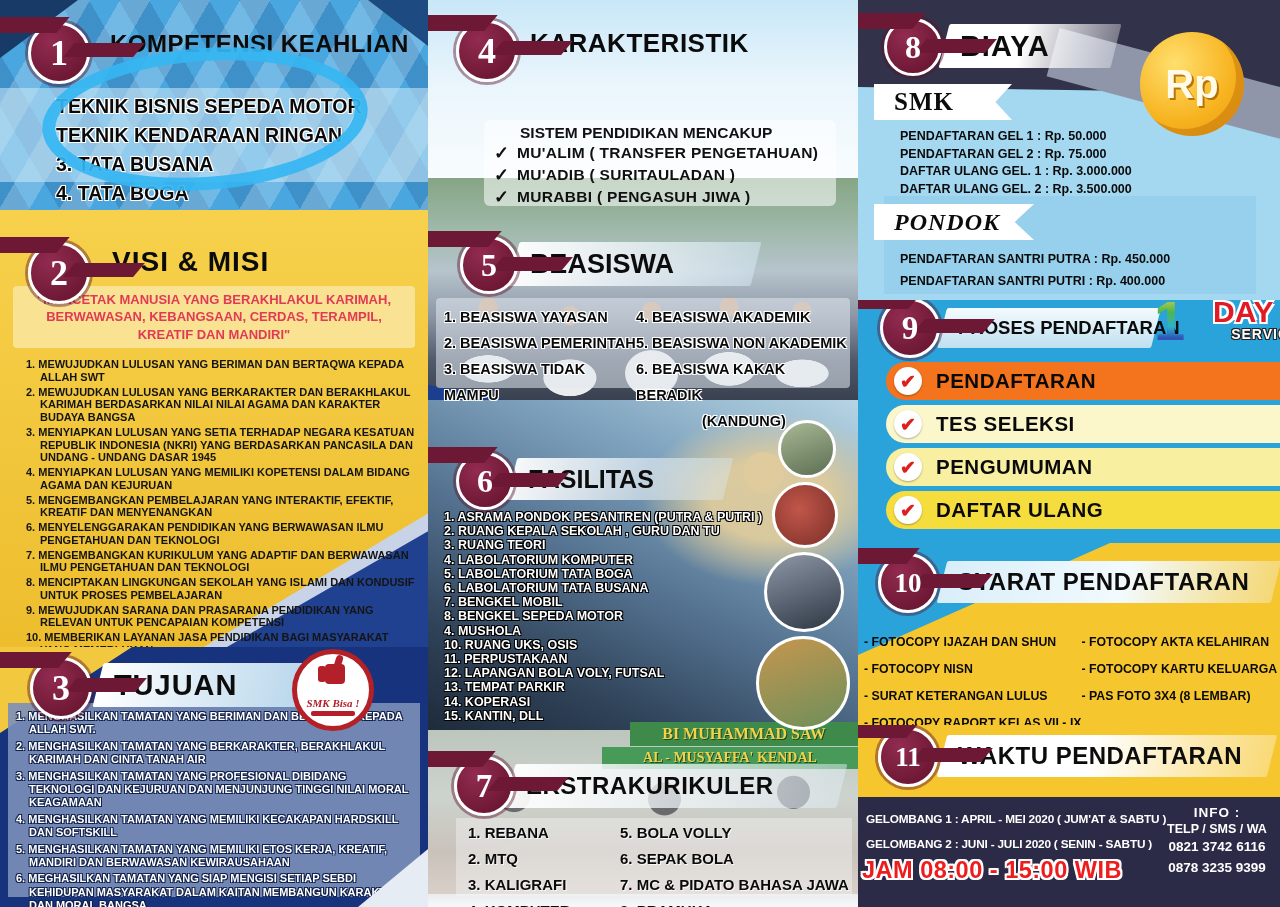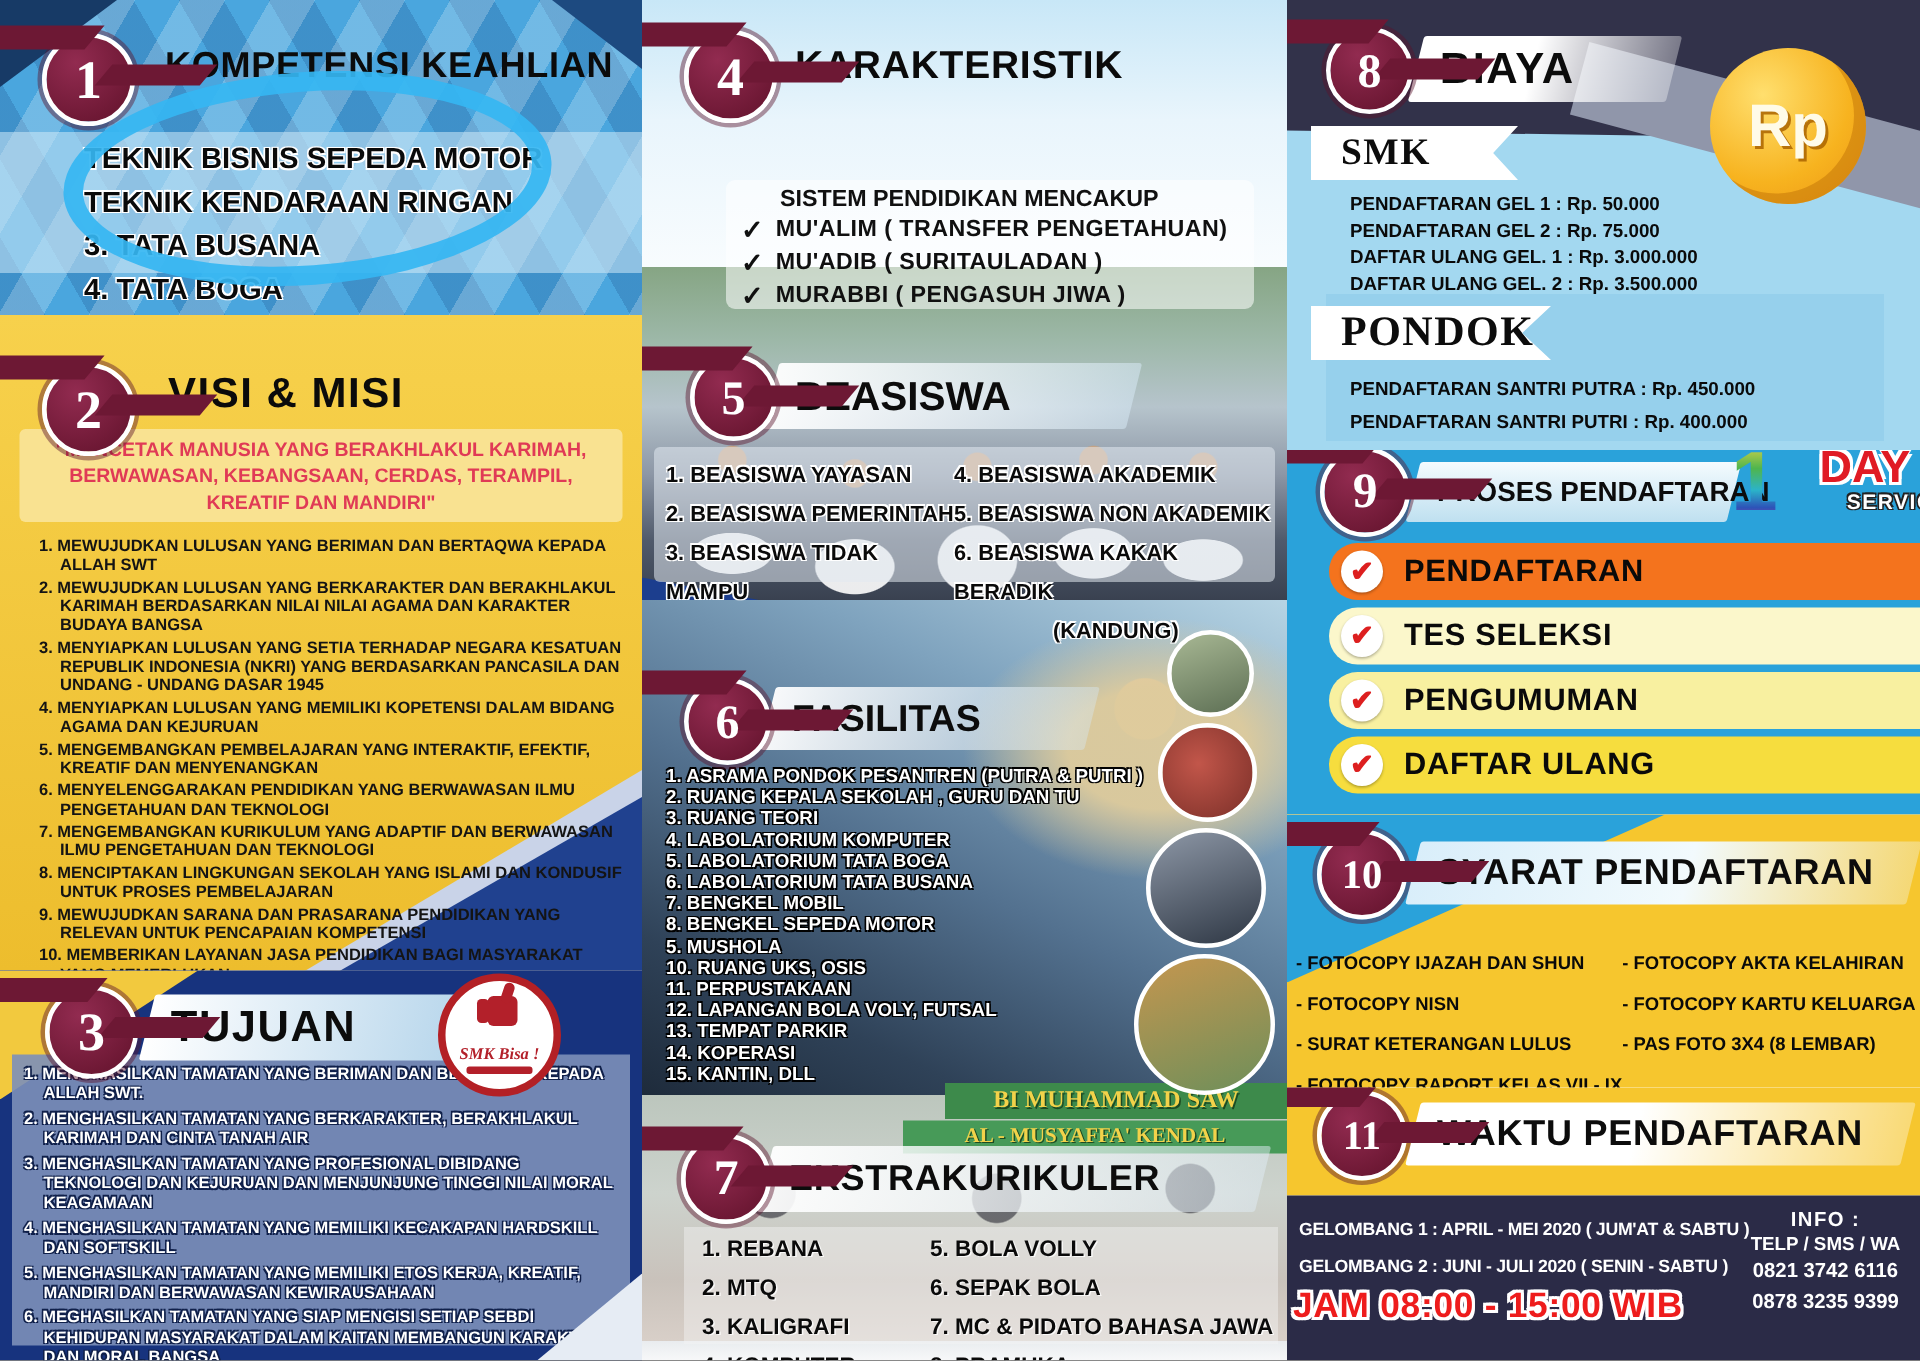--- a/index.html
+++ b/index.html
@@ -176,21 +176,21 @@
   .coin span { font-size:40px; font-weight:bold; color:#fffbe8; text-shadow:2px 2px 0 rgba(170,100,0,.85); }
   .flag { position:absolute; background:#fff; display:flex; align-items:center; z-index:5;
           clip-path:polygon(0 0,100% 0,88% 50%,100% 100%,0 100%); }
   .flag span { font-family:"Liberation Serif", serif; font-weight:bold; color:#0c0c0c; padding-left:20px; }
   .r8-smk-flag { left:16px; top:84px; width:138px; height:36px; }
   .r8-smk-flag span { font-size:25px; letter-spacing:1px; }
   .r8-smk-items { left:42px; top:128px; width:330px; z-index:4; }
   .r8-smk-items .li { font-size:12.5px; font-weight:bold; color:#0a0a0a; line-height:17.5px; }
   .r8-pondok-panel { left:26px; top:196px; width:372px; height:98px; background:rgba(146,205,235,.75); }
   .r8-pondok-flag { left:16px; top:204px; width:160px; height:36px; }
-  .r8-pondok-flag span { font-size:28px; letter-spacing:1px; }
+  .r8-pondok-flag span { font-size:24px; letter-spacing:1px;font-style:italic; }
   .r8-pondok-items { left:42px; top:248px; width:340px; z-index:4; }
   .r8-pondok-items .li { font-size:12.5px; font-weight:bold; color:#0a0a0a; line-height:22px; }
 
   .r9 { position:absolute; left:0; top:300px; width:422px; height:243px; overflow:hidden; background:#2aa2da; }
   .r9-ribbon { left:84px; top:8px; width:214px; height:40px;
                background:linear-gradient(180deg,#f4fbfe,#bfe0f0); }
   .r9-ribbon > span { font-size:18.5px; }
   .oneday { left:296px; top:-8px; width:124px; height:66px; display:flex; align-items:flex-start; z-index:6; }
   .oneday .one { font-size:56px; font-weight:bold; line-height:58px;
                  background:linear-gradient(180deg,#f8d94a 0%,#4fb54d 35%,#2bb3c9 60%,#2d53b8 80%,#b93aa0 100%);
@@ -361,21 +361,21 @@
     </div>
     <div class="abs m6-list">
         <div class="li">1. ASRAMA PONDOK PESANTREN (PUTRA &amp; PUTRI )</div>
         <div class="li">2. RUANG KEPALA SEKOLAH , GURU DAN TU</div>
         <div class="li">3. RUANG TEORI</div>
         <div class="li">4. LABOLATORIUM KOMPUTER</div>
         <div class="li">5. LABOLATORIUM TATA BOGA</div>
         <div class="li">6. LABOLATORIUM TATA BUSANA</div>
         <div class="li">7. BENGKEL MOBIL</div>
         <div class="li">8. BENGKEL SEPEDA MOTOR</div>
-        <div class="li">5. MUSHOLA</div>
+        <div class="li">4. MUSHOLA</div>
         <div class="li">10. RUANG UKS, OSIS</div>
         <div class="li">11. PERPUSTAKAAN</div>
         <div class="li">12. LAPANGAN BOLA VOLY, FUTSAL</div>
         <div class="li">13. TEMPAT PARKIR</div>
         <div class="li">14. KOPERASI</div>
         <div class="li">15. KANTIN, DLL</div>
       </div>
 
     <div class="inset c1"></div>
     <div class="inset c2"></div>

